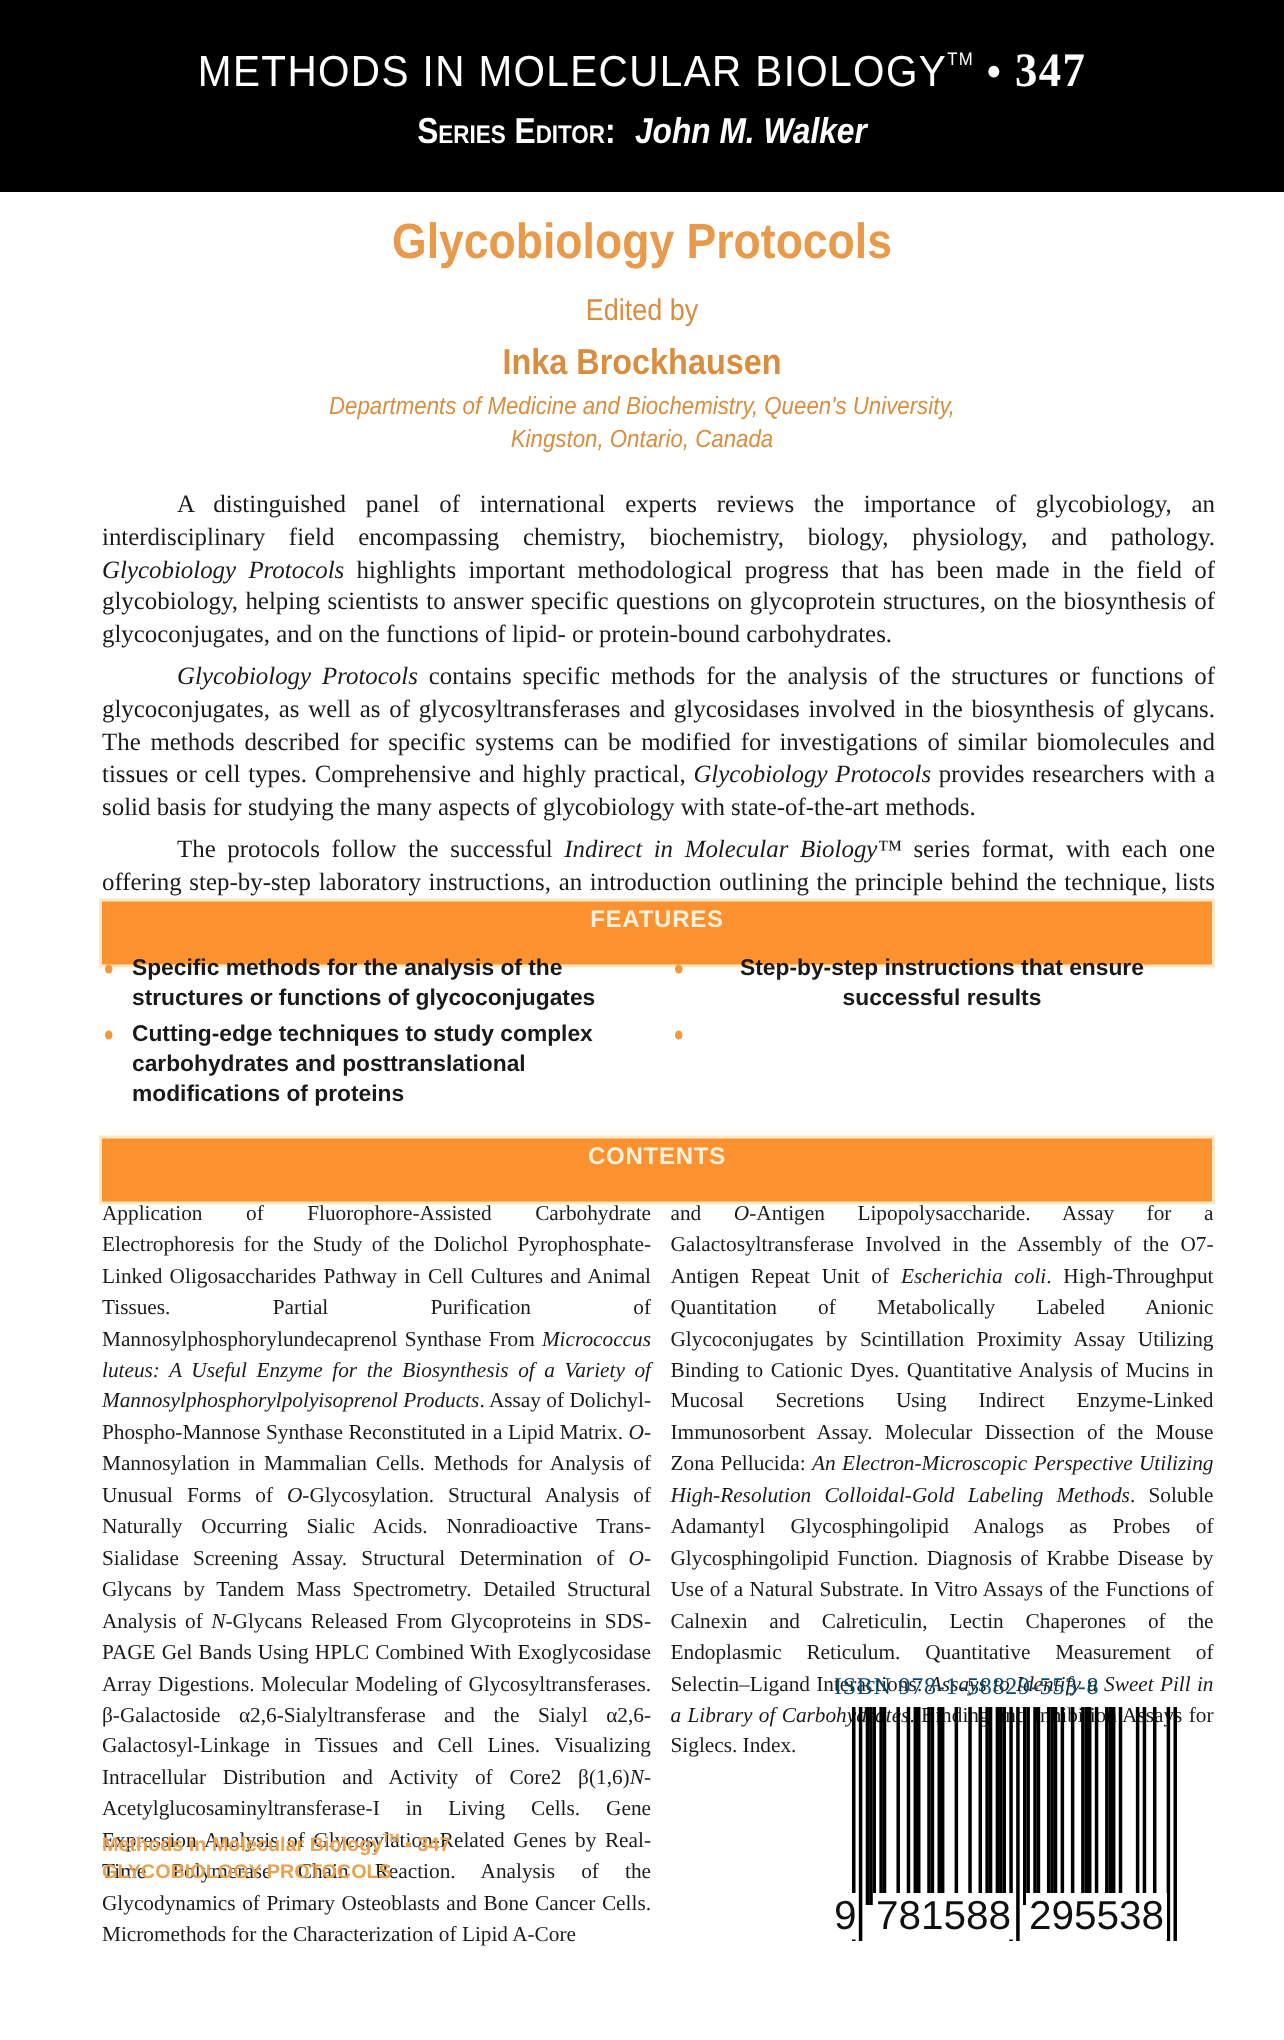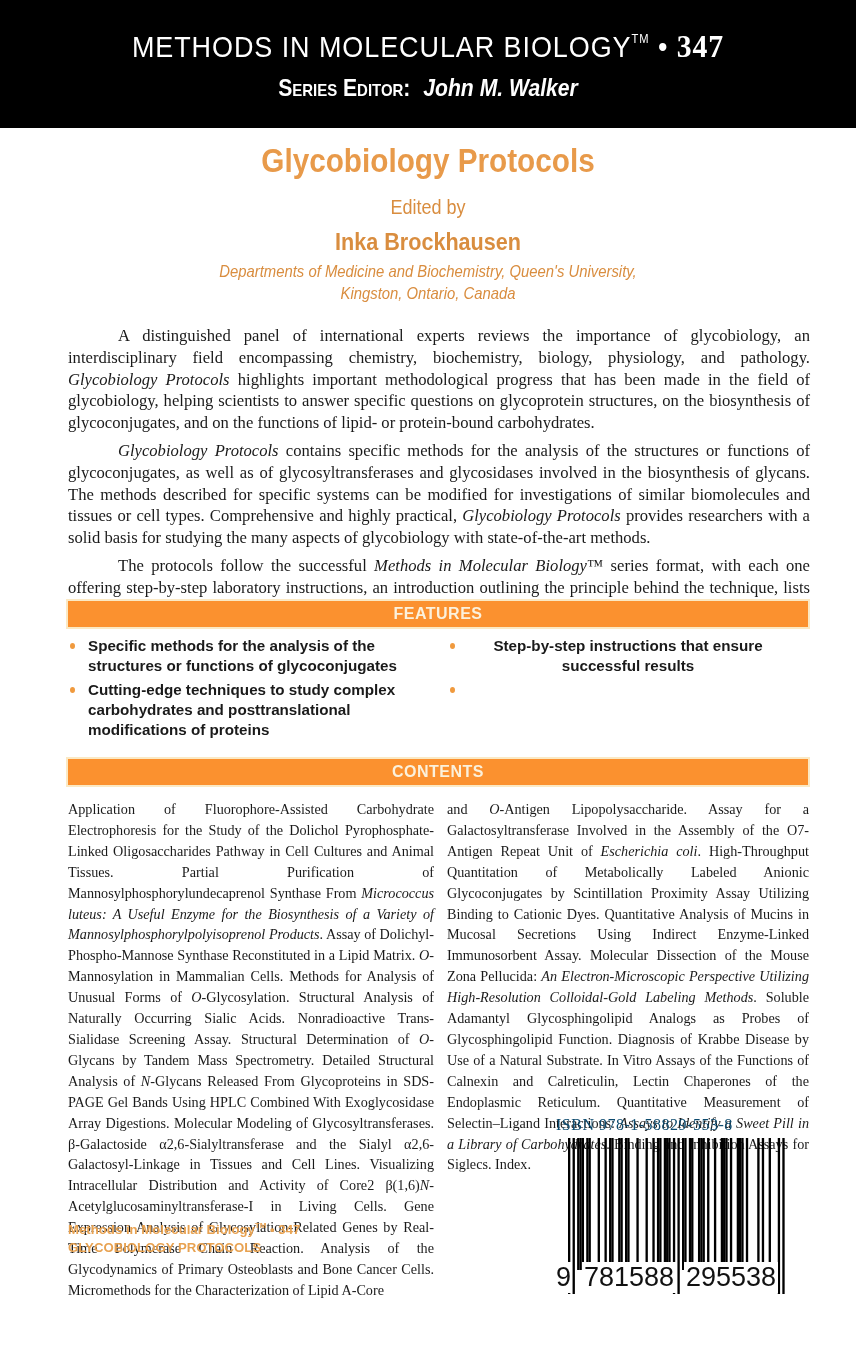--- a/index.html
+++ b/index.html
@@ -44,21 +44,21 @@
 
   .body-text {
     position: absolute; left: 68px; width: 742px; top: 325px;
     font-family: "Liberation Serif", serif; font-size: 16.6px; line-height: 21.8px;
     text-align: justify; color: #1a1a1a;
   }
   .body-text p { margin: 0 0 6px 0; text-indent: 50px; }
   .body-text i { font-style: italic; }
 
   .band {
-    position: absolute; left: 68px; width: 740px; height: 26px; background: #fb912f;
+    position: absolute; left: 68px; width: 740px; height: 42px; background: #fb912f;
     color: #fbf1dc; text-align: center; font-size: 16px; font-weight: bold; line-height: 26px;
     letter-spacing: 0.5px; box-shadow: 0 0 0 2px #fbe9c4;
   }
   .band.features { top: 601px; }
   .band.contents { top: 759px; }
 
   .features-list {
     position: absolute; top: 636px; left: 68px; width: 740px;
     font-size: 15.2px; line-height: 20px; color: #1a1a1a; font-weight: bold;
   }
@@ -116,21 +116,21 @@
 <div class="edited-by">Edited by</div>
 <div class="editor-name">Inka Brockhausen</div>
 <div class="affil">
   <div>Departments of Medicine and Biochemistry, Queen's University,</div>
   <div>Kingston, Ontario, Canada</div>
 </div>
 
 <div class="body-text">
   <p><span>A distinguished panel of international experts reviews the importance of glycobiology, an interdisciplinary field encompassing chemistry, biochemistry, biology, physiology, and pathology. </span><i>Glycobiology Protocols</i><span> highlights important methodological progress that has been made in the field of glycobiology, helping scientists to answer specific questions on glycoprotein structures, on the biosynthesis of glycoconjugates, and on the functions of lipid- or protein-bound carbohydrates.</span></p>
   <p><i>Glycobiology Protocols</i><span> contains specific methods for the analysis of the structures or functions of glycoconjugates, as well as of glycosyltransferases and glycosidases involved in the biosynthesis of glycans. The methods described for specific systems can be modified for investigations of similar biomolecules and tissues or cell types. Comprehensive and highly practical, </span><i>Glycobiology Protocols</i><span> provides researchers with a solid basis for studying the many aspects of glycobiology with state-of-the-art methods.</span></p>
-  <p><span>The protocols follow the successful </span><i>Methods in Molecular Biology™</i><span> series format, with each one offering step-by-step laboratory instructions, an introduction outlining the principle behind the technique, lists of equipment and reagents, and tips on troubleshooting and avoiding known pitfalls.</span></p>
+  <p><span>The protocols follow the successful </span><i>Indirect in Molecular Biology™</i><span> series format, with each one offering step-by-step laboratory instructions, an introduction outlining the principle behind the technique, lists of equipment and reagents, and tips on troubleshooting and avoiding known pitfalls.</span></p>
 </div>
 
 <div class="band features">FEATURES</div>
 
 <div class="features-list">
   <div class="feat-col left">
     <div class="feat-item"><span class="bullet"></span><span>Specific methods for the analysis of the structures or functions of glycoconjugates</span></div>
     <div class="feat-item"><span class="bullet"></span><span>Cutting-edge techniques to study complex carbohydrates and posttranslational modifications of proteins</span></div>
   </div>
   <div class="feat-col right">

